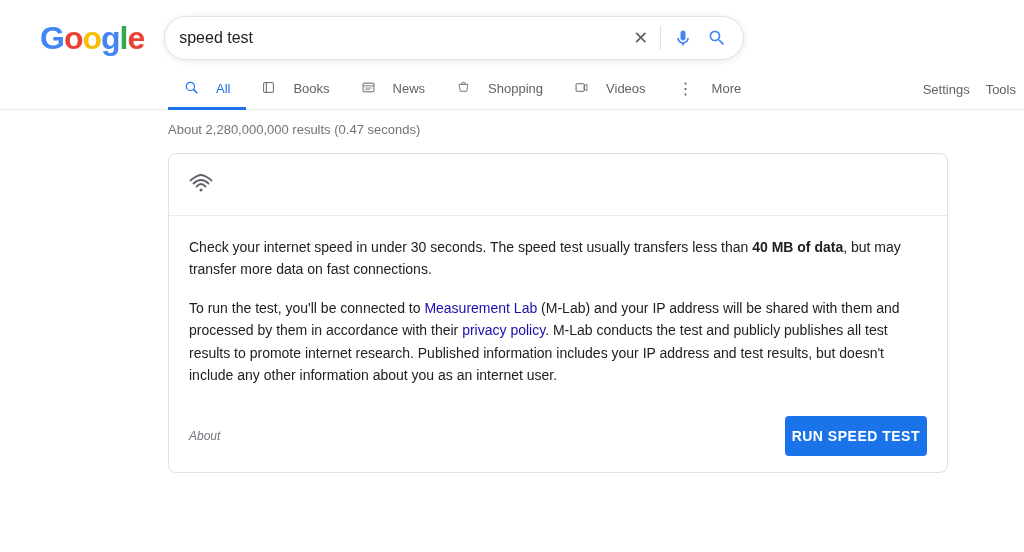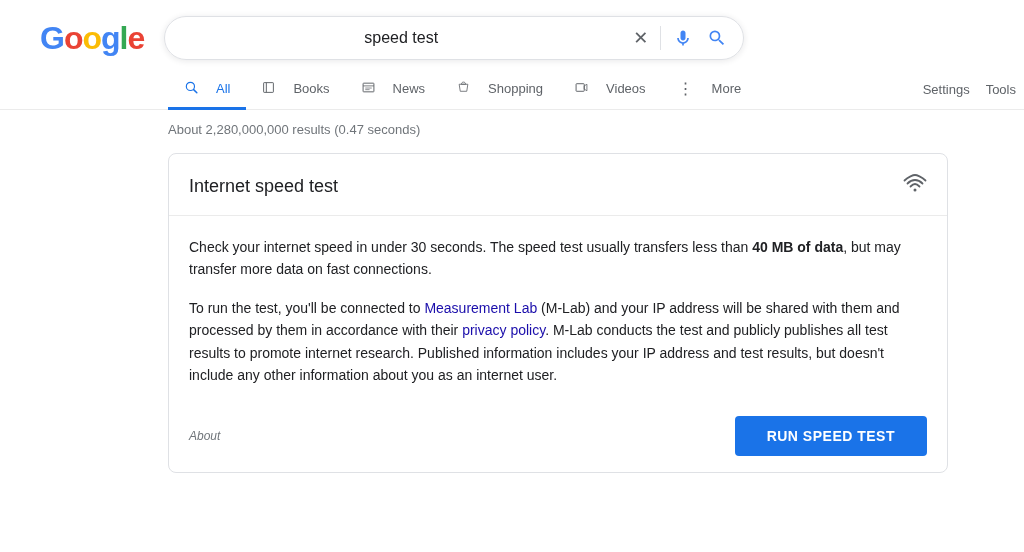--- a/index.html
+++ b/index.html
@@ -39,21 +39,20 @@
       box-shadow: 0 1px 6px rgba(32,33,36,.1);
       gap: 8px;
     }
     .search-input {
       flex: 1;
       border: none;
       outline: none;
       font-size: 16px;
       color: #202124;
       background: transparent;
-      text-align: center;
     }
     .search-bar-icons {
       display: flex;
       align-items: center;
       gap: 10px;
     }
     .icon-btn {
       background: none;
       border: none;
       cursor: pointer;
@@ -167,21 +166,21 @@
     .about-text {
       font-size: 12px;
       color: #70757a;
       font-style: italic;
     }
     .run-btn {
       background: #1a73e8;
       color: #fff;
       border: none;
       border-radius: 4px;
-      padding: 12px 32px;
+      padding: 12px 7px;
       font-size: 14px;
       font-weight: 600;
       letter-spacing: 0.5px;
       cursor: pointer;
       text-transform: uppercase;
     }
 
     
     .x-icon { color: #5f6368; font-size: 18px; }
   </style>
@@ -270,21 +269,20 @@
     <a class="settings-link">Settings</a>
     <a class="settings-link">Tools</a>
   </div>
 </nav>
 
 <div class="results-area">
   <p class="results-count">About 2,280,000,000 results (0.47 seconds)</p>
 
   <div class="speed-test-card">
     <div class="card-header">
-      <span class="card-title">Internet speed test</span>
       <span class="wifi-icon">
         <svg width="24" height="24" viewBox="0 0 24 24" fill="none">
           <path d="M1.5 8.5C5.19 4.81 10.33 3 12 3s6.81 1.81 10.5 5.5" stroke="#5f6368" stroke-width="1.8" stroke-linecap="round" fill="none"></path>
           <path d="M4.5 11.5C7.17 8.83 9.83 8 12 8s4.83.83 7.5 3.5" stroke="#5f6368" stroke-width="1.8" stroke-linecap="round" fill="none"></path>
           <path d="M7.5 14.5C9.17 12.83 10.83 12 12 12s2.83.83 4.5 2.5" stroke="#5f6368" stroke-width="1.8" stroke-linecap="round" fill="none"></path>
           <circle cx="12" cy="18" r="1.5" fill="#5f6368"></circle>
         </svg>
       </span>
     </div>
     <div class="card-body">

